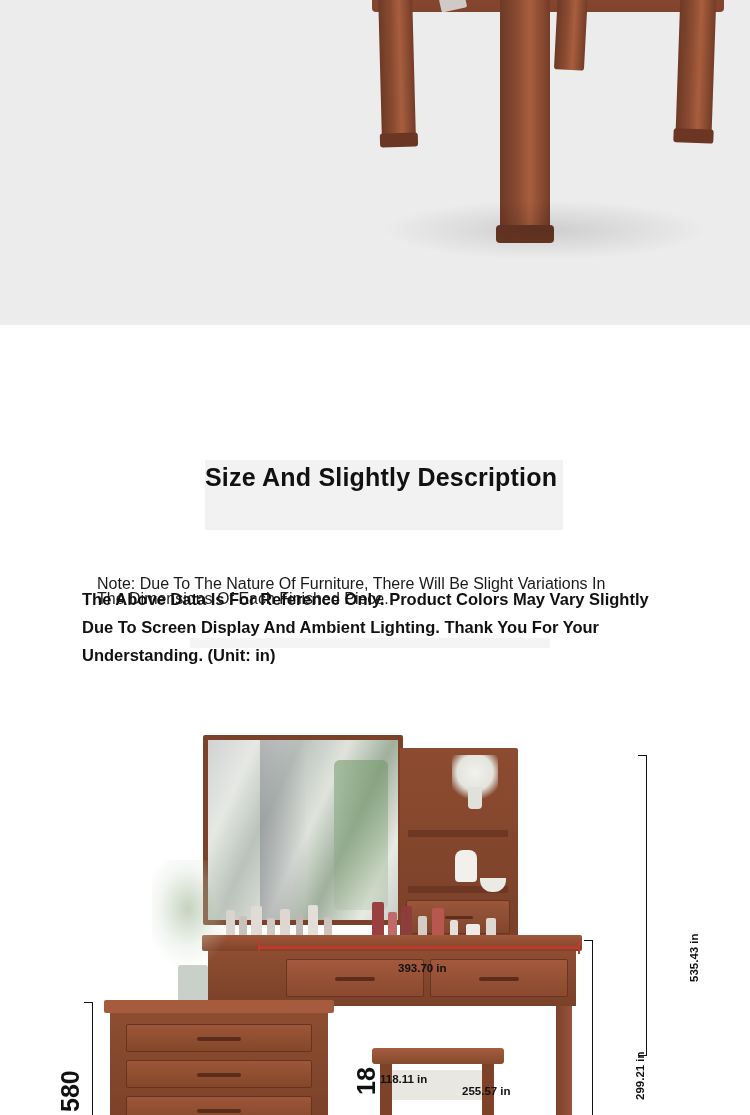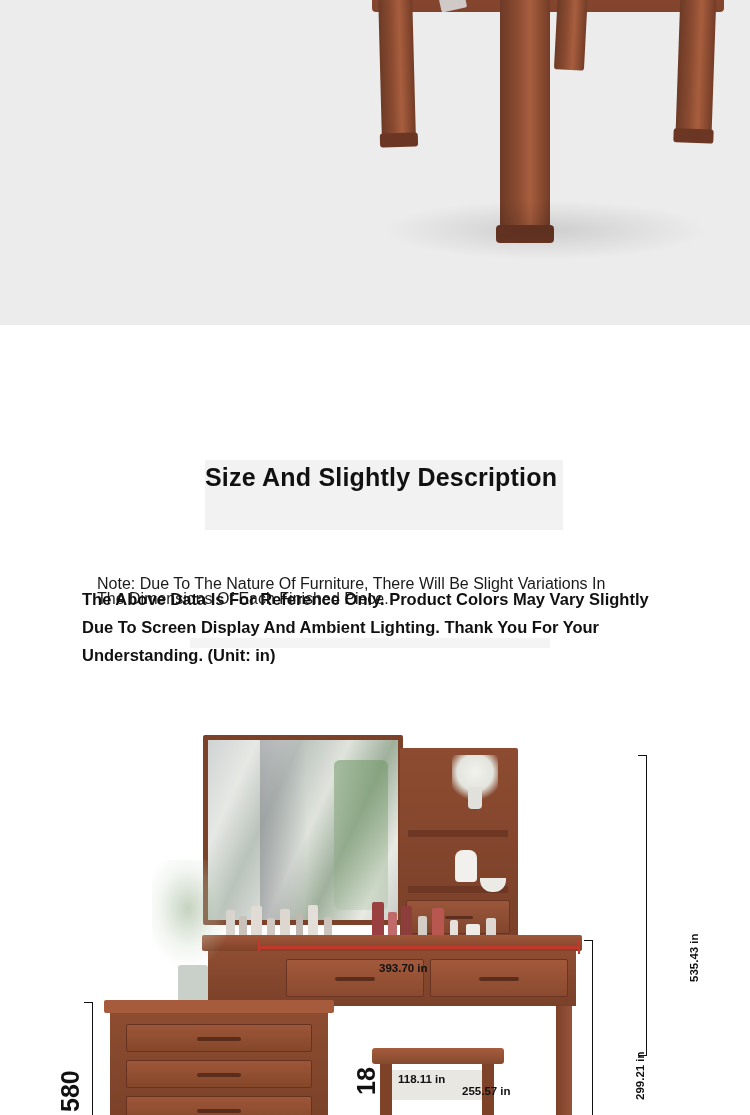--- a/index.html
+++ b/index.html
@@ -554,19 +554,19 @@
   <div class="dimline dim-v" style="left:592px; top:240px; height:175px;"></div>
   <div class="tick tick-h" style="left:584px; top:240px;"></div>
   <div class="dim-label vert" style="left:634px; top:400px;">299.21 in</div>
 
   <div class="dimline dim-v" style="left:92px; top:302px; height:113px;"></div>
   <div class="tick tick-h" style="left:84px; top:302px;"></div>
   <div class="dim-label vert big" style="left:56px; top:412px;">580</div>
 
   <div class="dim-label vert big" style="left:352px; top:395px;">18</div>
 
-  <div class="dim-label" style="left:379px; top:262px;">393.70 in</div>
-
-  <div class="dim-label" style="left:380px; top:373px;padding-left:18px;">118.11 in</div>
+  <div class="dim-label" style="left:398px; top:262px;">393.70 in</div>
+
+  <div class="dim-label" style="left:380px; top:373px;">118.11 in</div>
 
   <div class="dim-label" style="left:462px; top:385px;">255.57 in</div>
 
 </div>
 
 </body></html>

